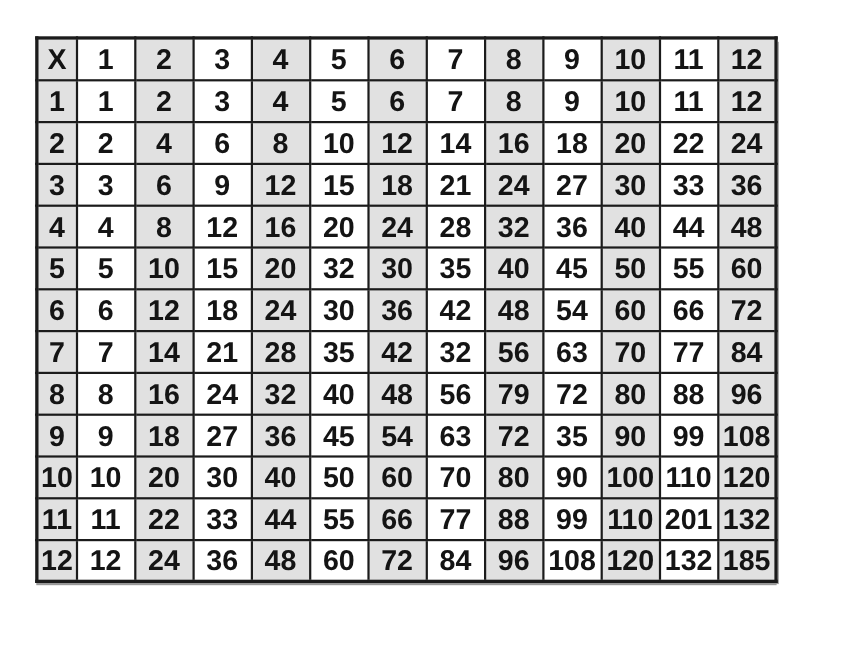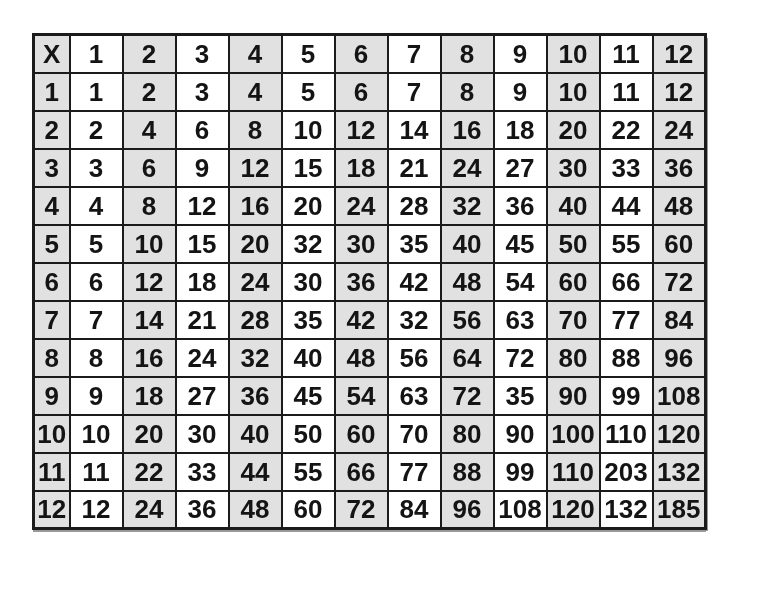--- a/index.html
+++ b/index.html
@@ -175,21 +175,21 @@
         </tr>
         <tr>
           <td class="col0 shade">8</td>
           <td>8</td>
           <td class="shade">16</td>
           <td>24</td>
           <td class="shade">32</td>
           <td>40</td>
           <td class="shade">48</td>
           <td>56</td>
-          <td class="shade">64</td>
+          <td class="shade">79</td>
           <td>72</td>
           <td class="shade">80</td>
           <td>88</td>
           <td class="shade">96</td>
         </tr>
         <tr>
           <td class="col0 shade">9</td>
           <td>9</td>
           <td class="shade">18</td>
           <td>27</td>
@@ -223,21 +223,21 @@
           <td>11</td>
           <td class="shade">22</td>
           <td>33</td>
           <td class="shade">44</td>
           <td>55</td>
           <td class="shade">66</td>
           <td>77</td>
           <td class="shade">88</td>
           <td>99</td>
           <td class="shade">110</td>
-          <td>203</td>
+          <td>201</td>
           <td class="shade">132</td>
         </tr>
         <tr>
           <td class="col0 shade">12</td>
           <td>12</td>
           <td class="shade">24</td>
           <td>36</td>
           <td class="shade">48</td>
           <td>60</td>
           <td class="shade">72</td>

